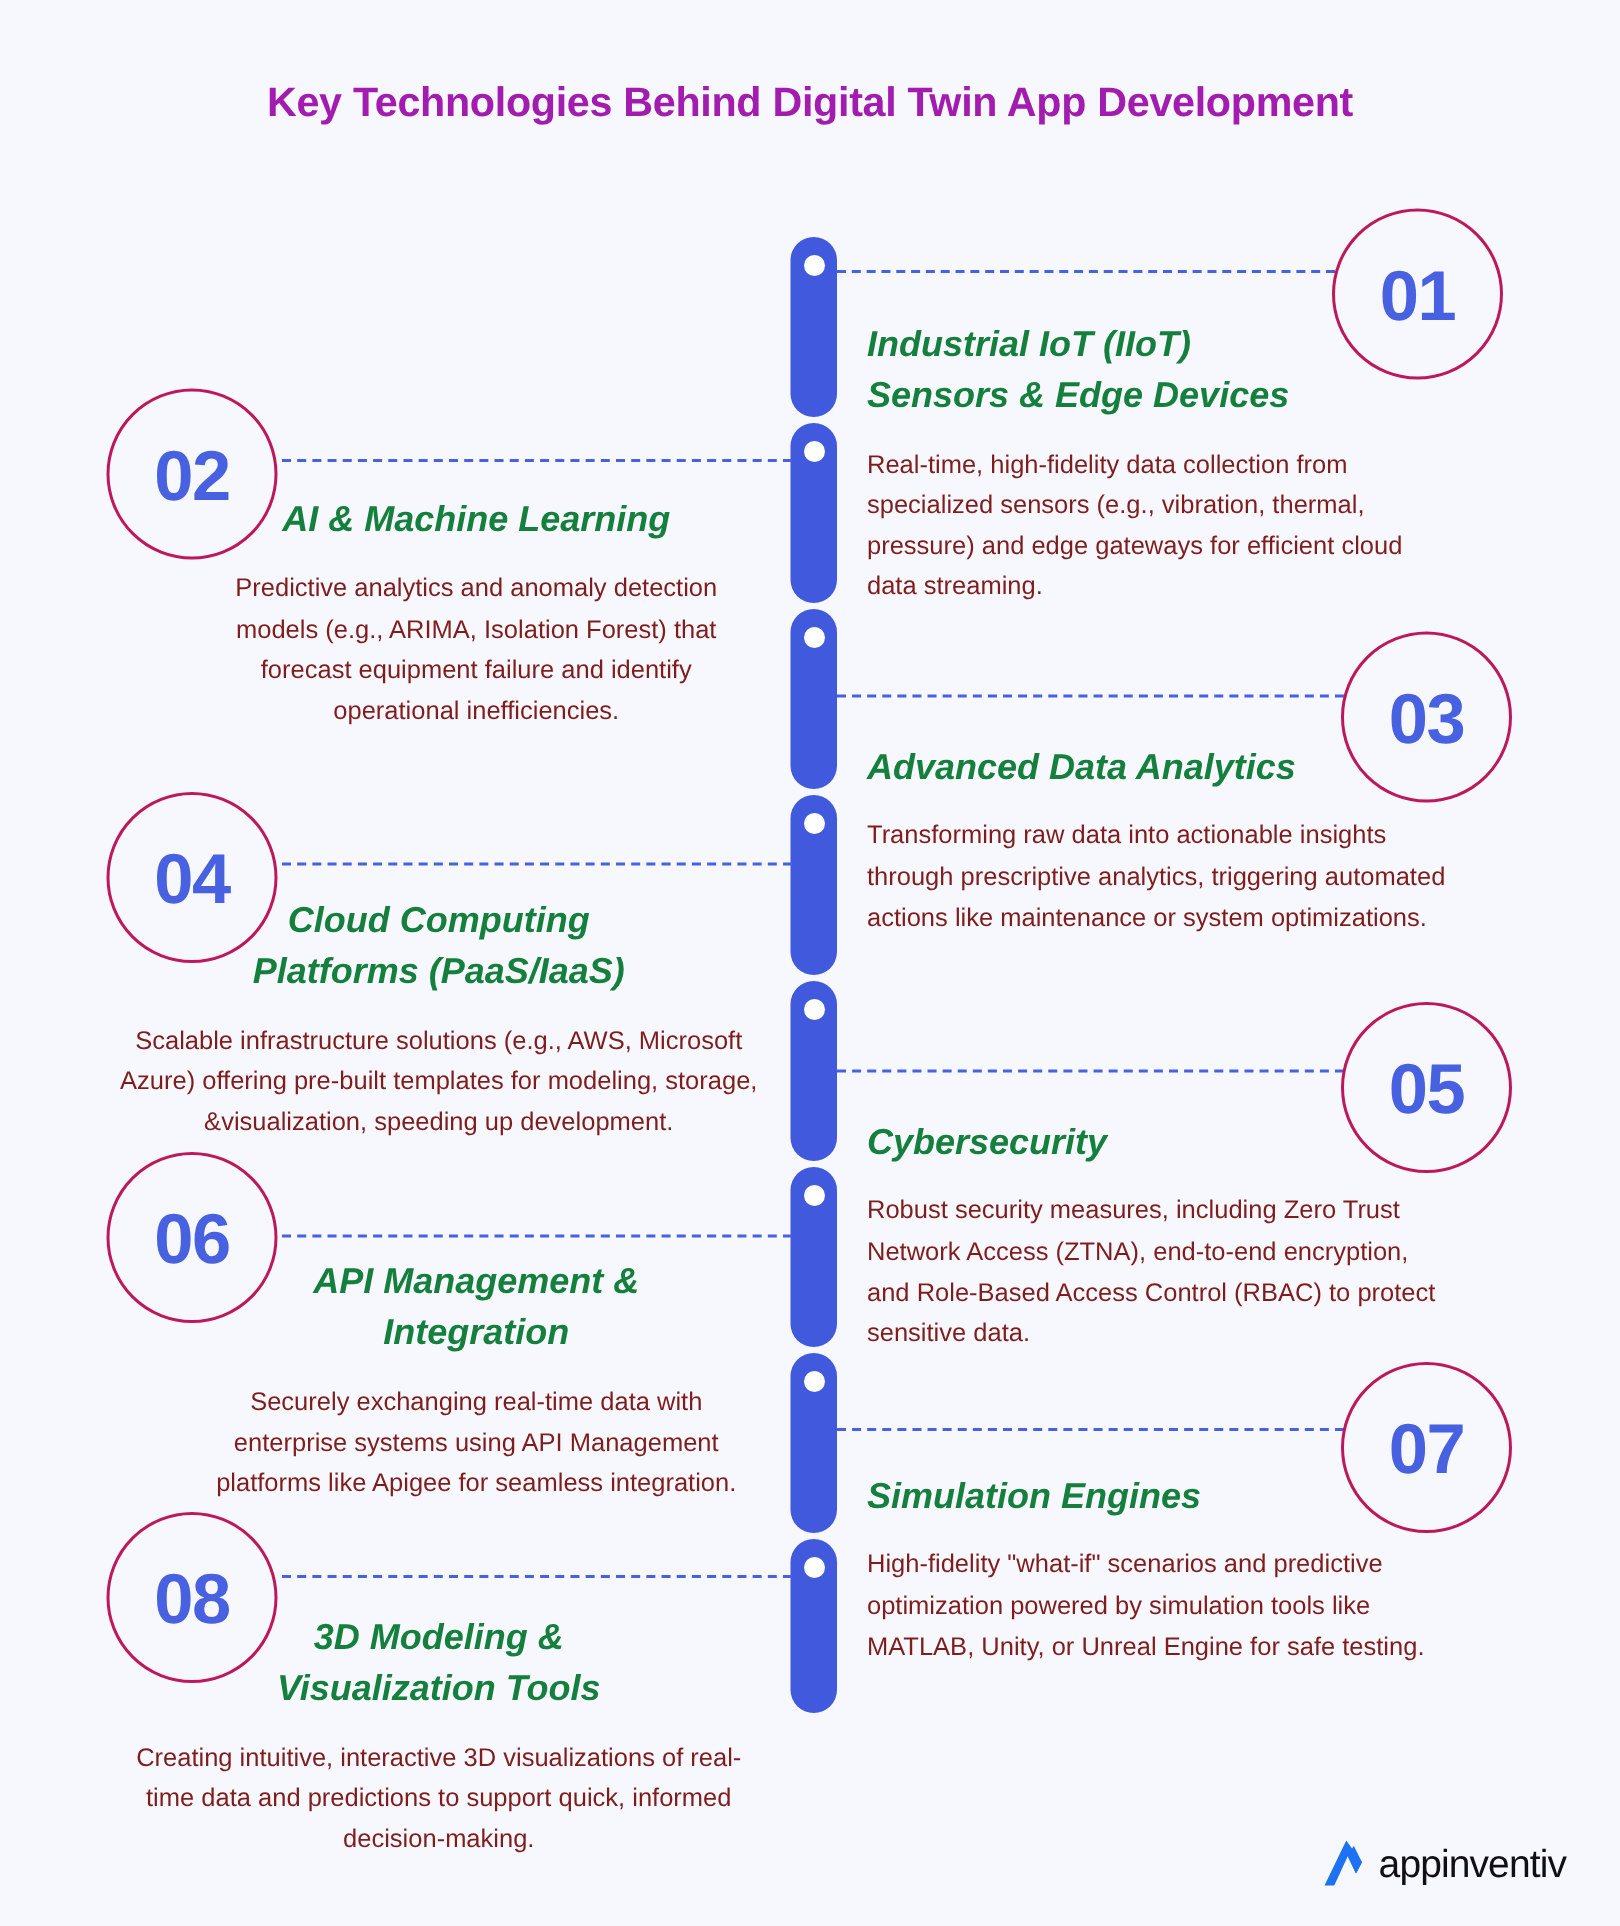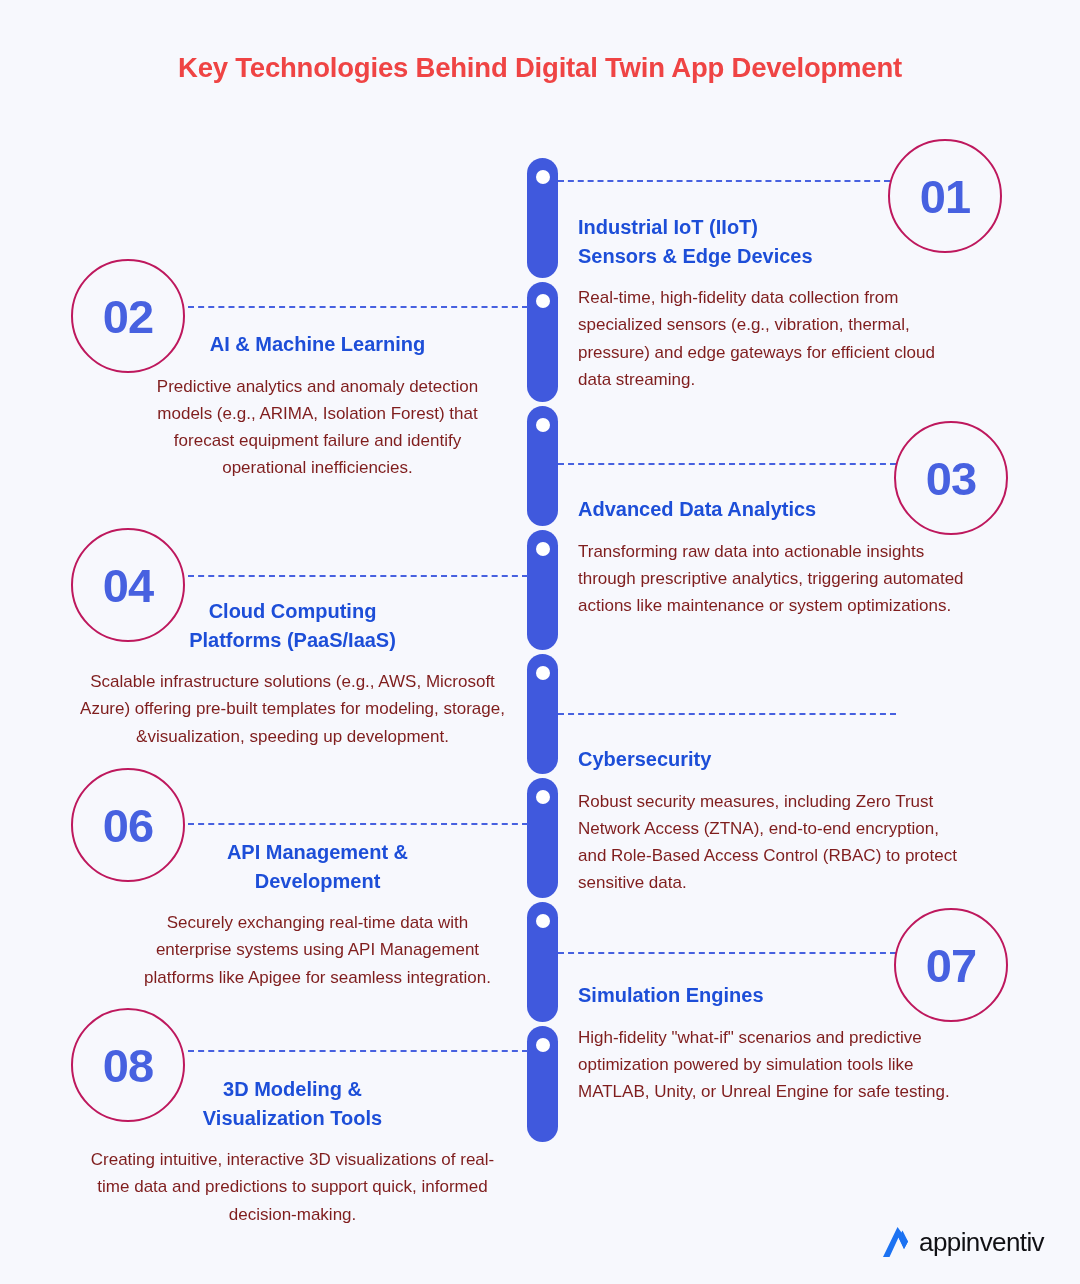--- a/index.html
+++ b/index.html
@@ -26,21 +26,21 @@
 
   
   .page-title {
     position: absolute;
     left: 0;
     top: 52px;
     width: 1080px;
     text-align: center;
     font-size: 27.5px;
     font-weight: bold;
-    color: #ef4444;
+    color: #a21caf;
     letter-spacing: -0.2px;
   }
 
   
   .timeline {
     position: absolute;
     left: 527px;
     top: 158px;
     width: 31px;
     height: 984px;
@@ -90,24 +90,25 @@
     height: 0;
     border-top: 2px dashed #4761e0;
   }
 
   
   .block {
     position: absolute;
   }
   .block h3 {
     margin: 0;
-    font-size: 20px;
+    font-size: 24px;
     font-weight: bold;
-    color: #1d4ed8;
+    color: #15803d;
     line-height: 1.43;
+    font-style: italic;
   }
   .block p {
     margin: 14px 0 0 0;
     font-size: 17px;
     color: #7f1d1d;
     line-height: 1.6;
   }
   .block.right {
     text-align: left;
   }
@@ -185,20 +186,23 @@
   </div>
   <div class="num-circle" style="left:71px;top:259px;">
     <span>02</span>
   </div>
   <div class="num-circle" style="left:894px;top:421px;">
     <span>03</span>
   </div>
   <div class="num-circle" style="left:71px;top:528px;">
     <span>04</span>
   </div>
+  <div class="num-circle" style="left:894px;top:668px;">
+    <span>05</span>
+  </div>
   <div class="num-circle" style="left:71px;top:768px;">
     <span>06</span>
   </div>
   <div class="num-circle" style="left:894px;top:908px;">
     <span>07</span>
   </div>
   <div class="num-circle" style="left:71px;top:1008px;">
     <span>08</span>
   </div>
 
@@ -235,21 +239,21 @@
   <div class="block right" style="left:578px;top:745px;width:390px;">
     <h3>
       <span>Cybersecurity</span>
     </h3>
     <p>Robust security measures, including Zero Trust Network Access (ZTNA), end-to-end encryption, and Role-Based Access Control (RBAC) to protect sensitive data.</p>
   </div>
 
   <div class="block left" style="left:130px;top:838px;width:375px;">
     <h3>
       <span>API Management &amp;</span><br>
-      <span>Development</span>
+      <span>Integration</span>
     </h3>
     <p>Securely exchanging real-time data with enterprise systems using API Management platforms like Apigee for seamless integration.</p>
   </div>
 
   <div class="block right" style="left:578px;top:981px;width:390px;">
     <h3>
       <span>Simulation Engines</span>
     </h3>
     <p>High-fidelity "what-if" scenarios and predictive optimization powered by simulation tools like MATLAB, Unity, or Unreal Engine for safe testing.</p>
   </div>

